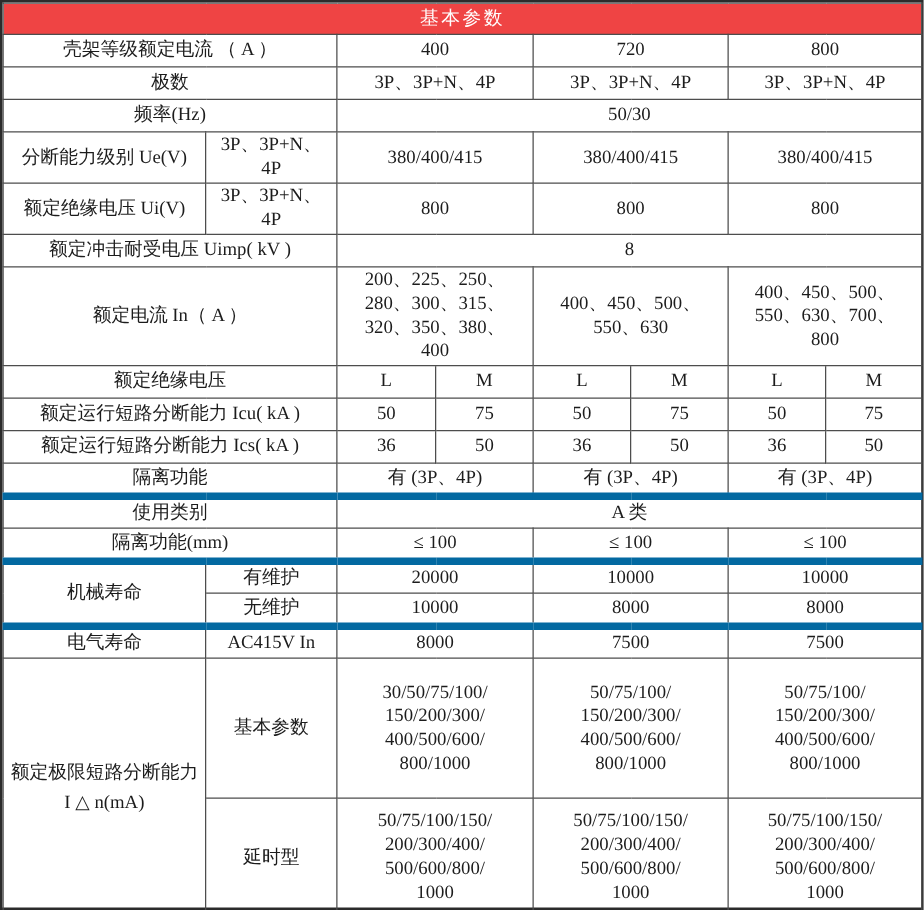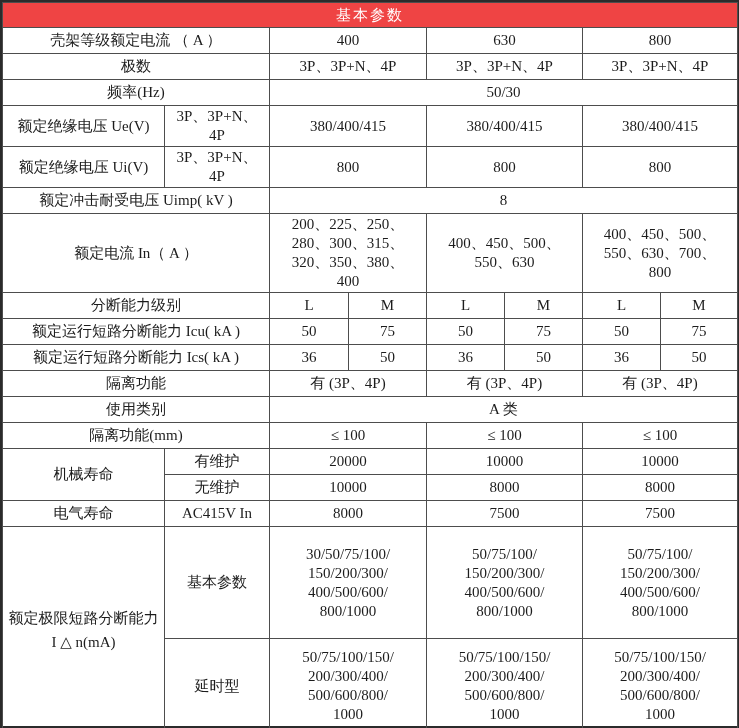--- a/index.html
+++ b/index.html
@@ -26,21 +26,21 @@
   td.hdr{
     background:#ef4444;color:#ffffff;
     font-size:17px;letter-spacing:2px;
     border:1px solid #1a1a1a;
   }
   tr.r-hdr{height:25px;}
   tr.r-std{height:26px;}
   tr.r-in{height:78px;}
   tr.r-nd{height:112px;}
   tr.r-d{height:95px;}
-  tr.sec td{border-top:1px solid #0369a1;}
+  tr.sec td{border-top:6px solid #0369a1;}
   td.in-val{
     text-align:left;padding-left:13px;
     white-space:pre-line;line-height:19px;
   }
   td.multi{white-space:pre-line;line-height:28px;}
   td.multi-d{white-space:pre-line;line-height:24px;}
   td.res-lbl div{line-height:24px;}
 </style>
 </head>
 <body>
@@ -60,38 +60,38 @@
       </colgroup>
 
       <tbody>
           <tr class="r-hdr">
         <td class="hdr" colspan="8">基本参数</td>
       </tr>
 
       <tr class="r-std">
         <td colspan="2">壳架等级额定电流 （ A ）</td>
         <td colspan="2">400</td>
-        <td colspan="2">630</td>
+        <td colspan="2">720</td>
         <td colspan="2">800</td>
       </tr>
 
       <tr class="r-std">
         <td colspan="2">极数</td>
         <td colspan="2">3P、3P+N、4P</td>
         <td colspan="2">3P、3P+N、4P</td>
         <td colspan="2">3P、3P+N、4P</td>
       </tr>
 
       <tr class="r-std">
         <td colspan="2">频率(Hz)</td>
         <td colspan="6">50/30</td>
       </tr>
 
       <tr class="r-std">
-        <td>额定绝缘电压 Ue(V)</td>
+        <td>分断能力级别 Ue(V)</td>
         <td>3P、3P+N、4P</td>
         <td colspan="2">380/400/415</td>
         <td colspan="2">380/400/415</td>
         <td colspan="2">380/400/415</td>
       </tr>
 
       <tr class="r-std">
         <td>额定绝缘电压 Ui(V)</td>
         <td>3P、3P+N、4P</td>
         <td colspan="2">800</td>
@@ -111,21 +111,21 @@
 320、350、380、
 400</td>
         <td colspan="2" class="in-val">400、450、500、
 550、630</td>
         <td colspan="2" class="in-val">400、450、500、
 550、630、700、
 800</td>
       </tr>
 
       <tr class="r-std">
-        <td colspan="2">分断能力级别</td>
+        <td colspan="2">额定绝缘电压</td>
         <td>L</td>
         <td>M</td>
         <td>L</td>
         <td>M</td>
         <td>L</td>
         <td>M</td>
       </tr>
 
       <tr class="r-std">
         <td colspan="2">额定运行短路分断能力 Icu( kA )</td>

